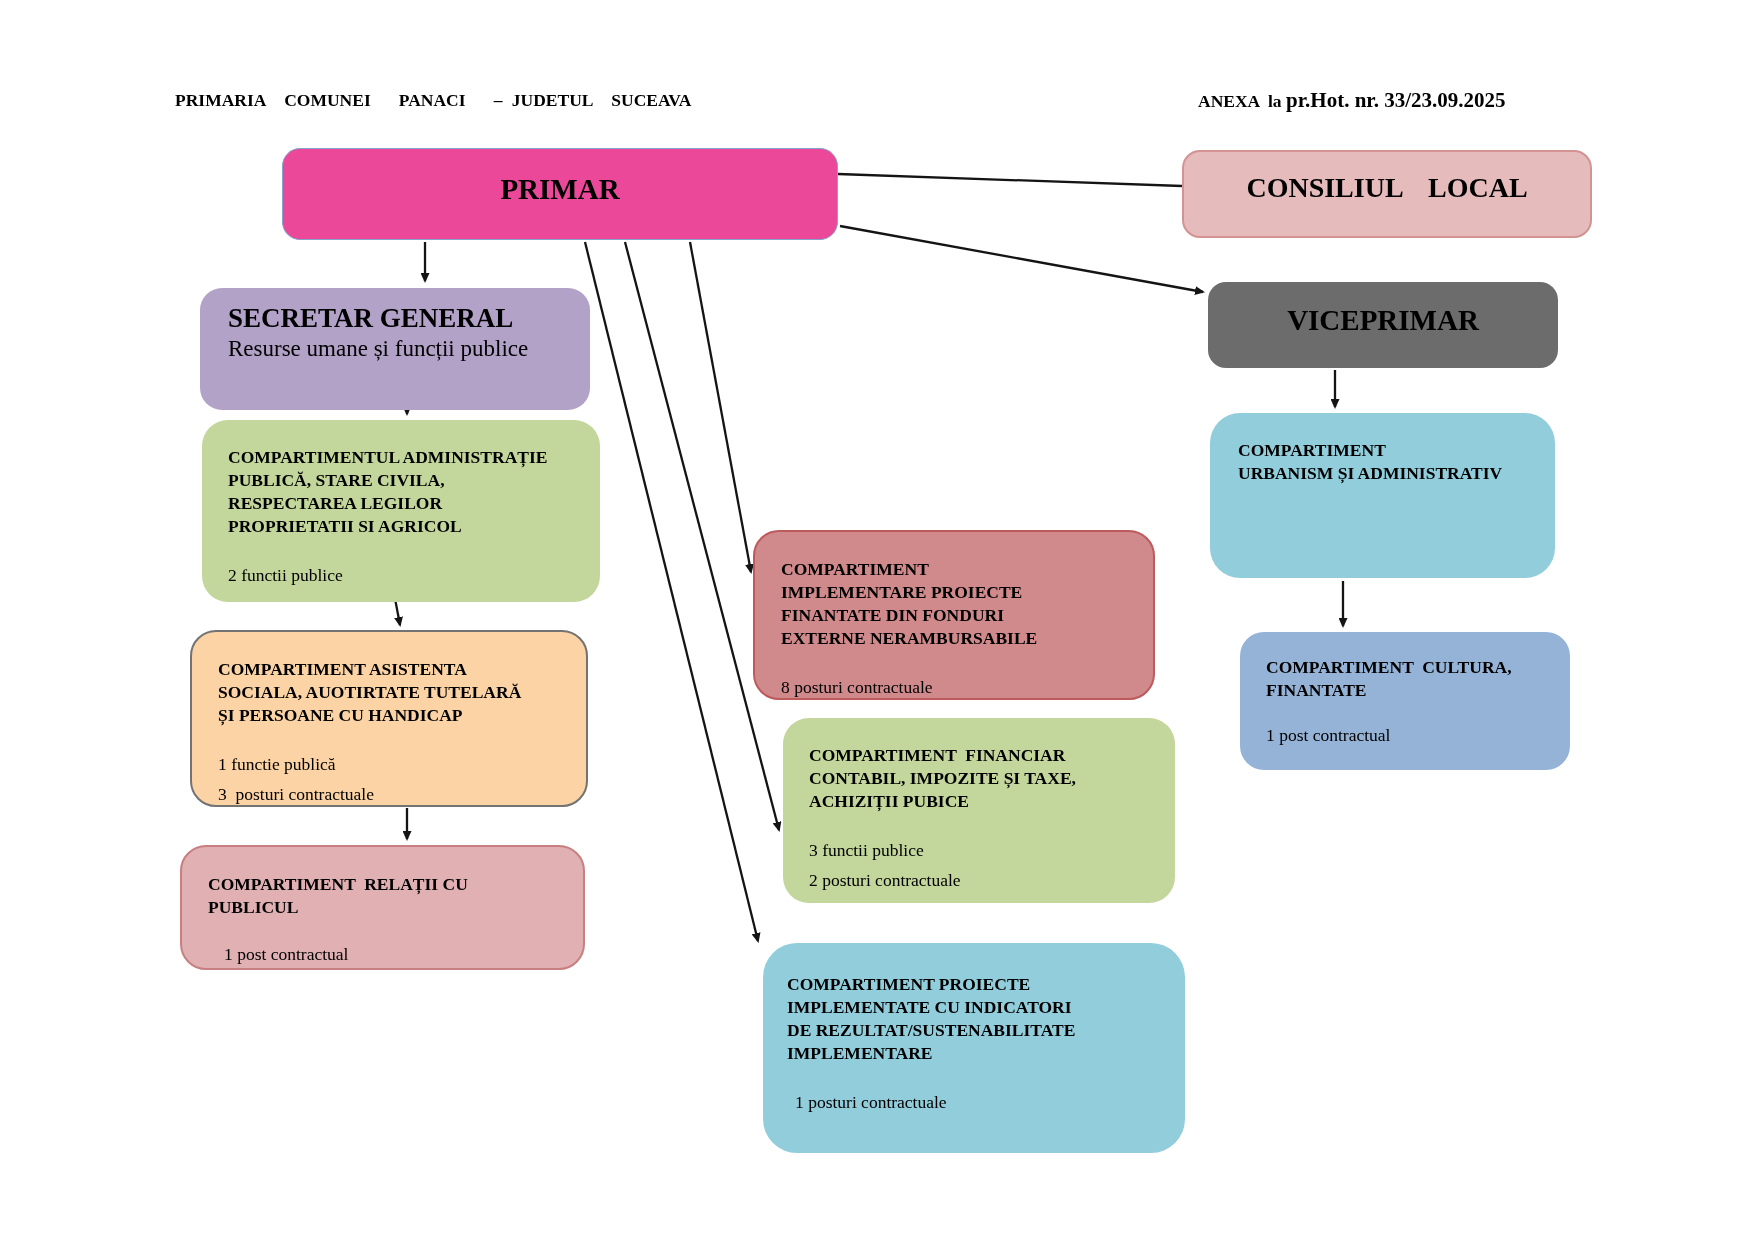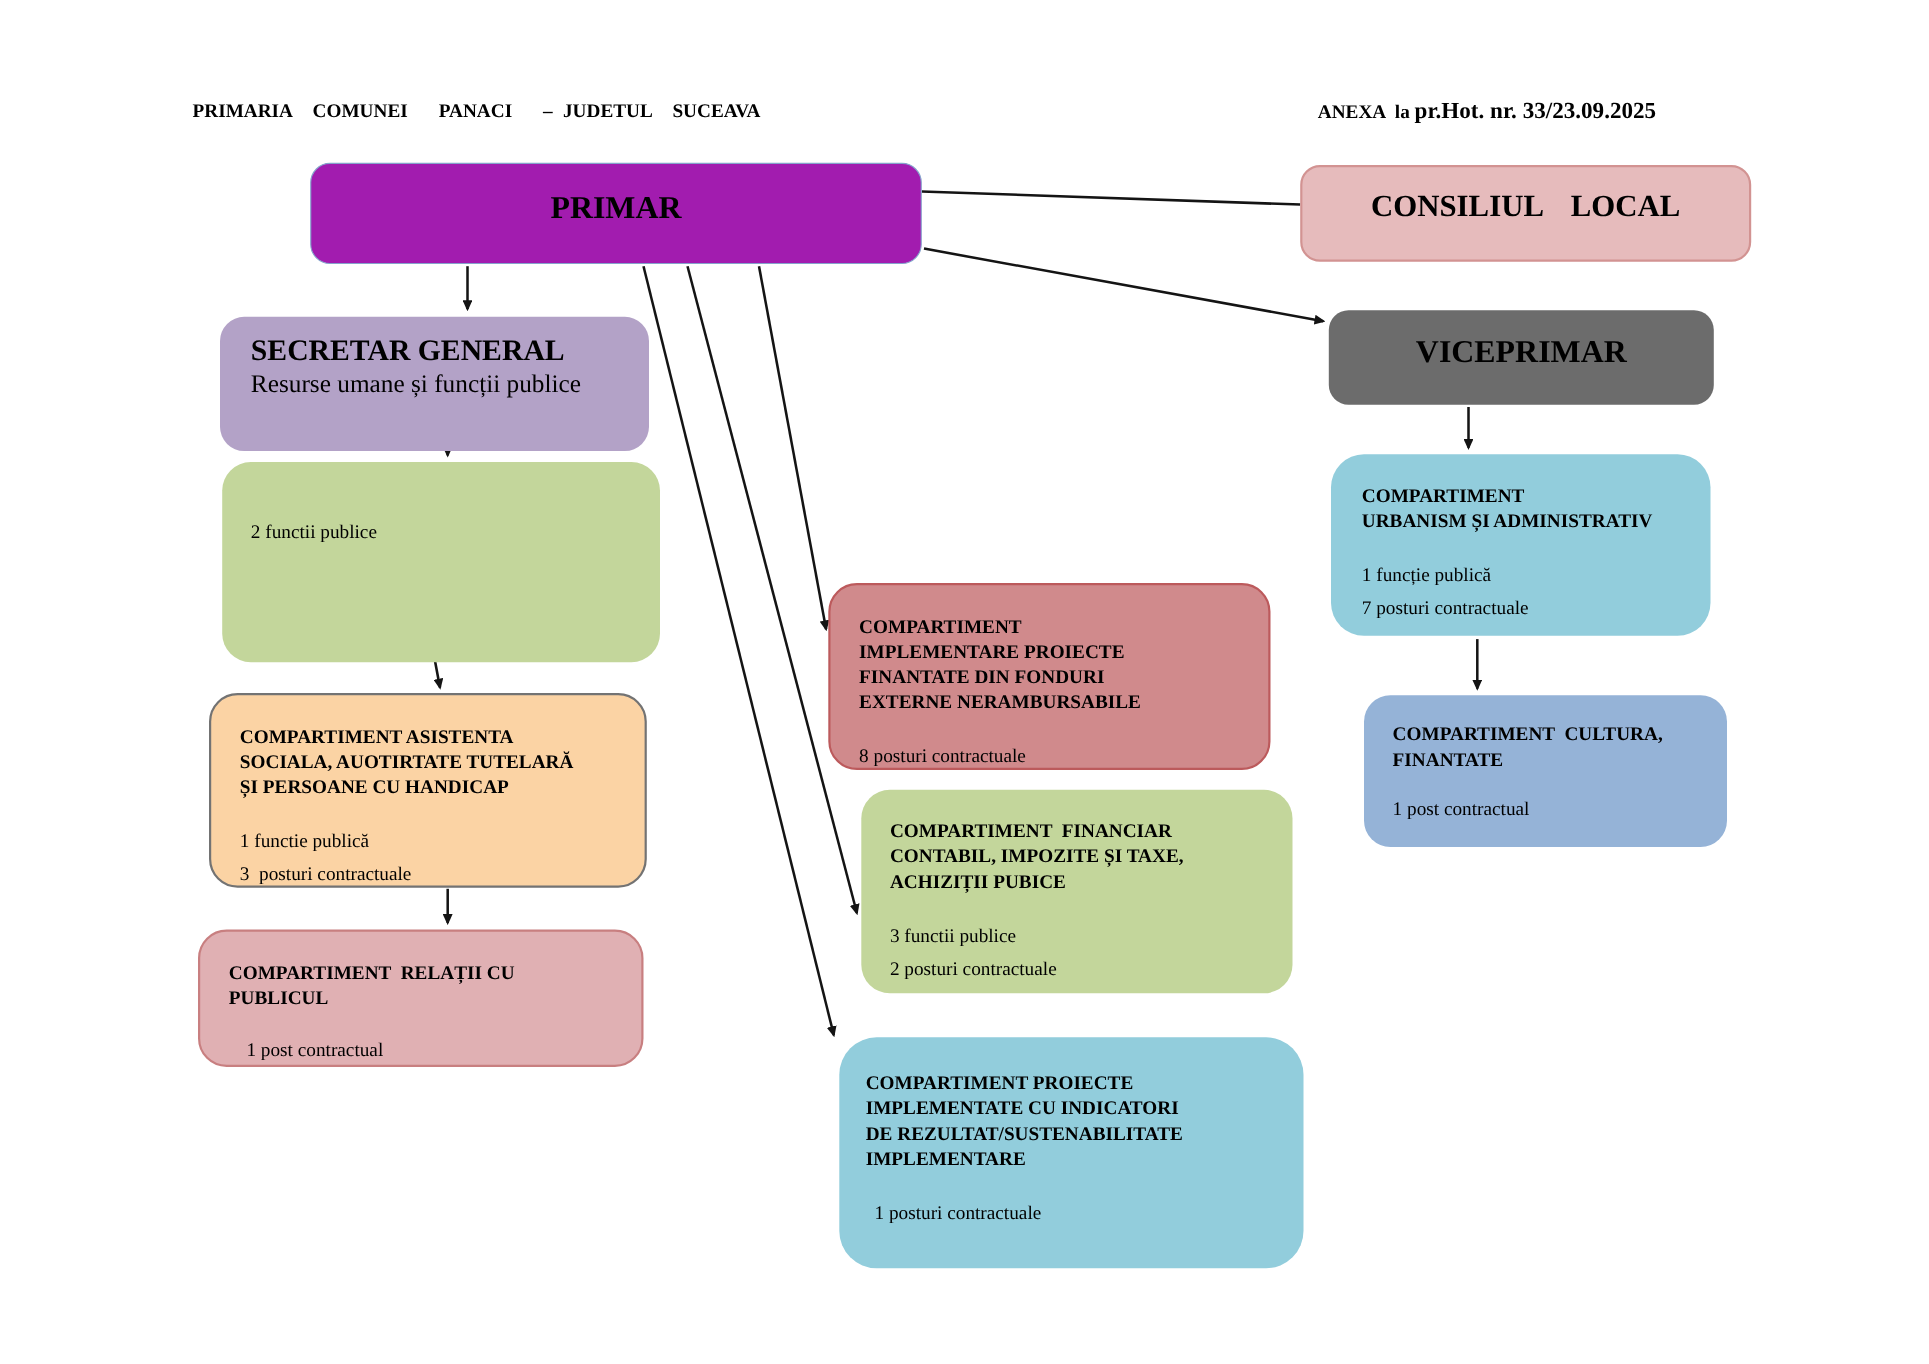--- a/index.html
+++ b/index.html
@@ -52,21 +52,21 @@
   .node-staff {
     font-size: 17.5px;
     line-height: 30px;
     margin-top: 22px;
     white-space: pre-wrap;
   }
 
   
   .n-primar {
     left: 282px; top: 148px; width: 556px; height: 92px;
-    background: #a21caf; border: 1.5px solid #85A3CC;
+    background: #ec4899; border: 1.5px solid #85A3CC;
     font-size: 29px; padding-bottom: 10px;
   }
   .n-consiliul {
     left: 1182px; top: 150px; width: 410px; height: 88px;
     background: #E6BBBC; border: 2px solid #D29392;
     font-size: 28px; padding-bottom: 12px;
     word-spacing: 6px;
   }
   .n-viceprimar {
     left: 1208px; top: 282px; width: 350px; height: 86px;
@@ -167,20 +167,24 @@
   <div class="node center-box n-viceprimar">
     <div class="big-title">VICEPRIMAR</div>
   </div>
 
   <div class="node n-secretar">
     <div class="sec-title">SECRETAR GENERAL</div>
     <div class="sec-sub">Resurse umane și funcții publice</div>
   </div>
 
   <div class="node n-administratie">
+    <div class="node-title">COMPARTIMENTUL ADMINISTRAȚIE
+PUBLICĂ, STARE CIVILA,
+RESPECTAREA LEGILOR
+PROPRIETATII SI AGRICOL</div>
     <div class="node-staff">2 functii publice</div>
   </div>
 
   <div class="node n-asistenta">
     <div class="node-title">COMPARTIMENT ASISTENTA
 SOCIALA, AUOTIRTATE TUTELARĂ
 ȘI PERSOANE CU HANDICAP</div>
     <div class="node-staff">1 functie publică
 3  posturi contractuale</div>
   </div>
@@ -211,22 +215,20 @@
     <div class="node-title">COMPARTIMENT PROIECTE
 IMPLEMENTATE CU INDICATORI
 DE REZULTAT/SUSTENABILITATE
 IMPLEMENTARE</div>
     <div class="node-staff">1 posturi contractuale</div>
   </div>
 
   <div class="node n-urbanism">
     <div class="node-title">COMPARTIMENT
 URBANISM ȘI ADMINISTRATIV</div>
-    <div class="node-staff">1 funcție publică
-7 posturi contractuale</div>
   </div>
 
   <div class="node n-cultura">
     <div class="node-title">COMPARTIMENT  CULTURA,
 FINANTATE</div>
     <div class="node-staff">1 post contractual</div>
   </div>
 
 </div>
 

